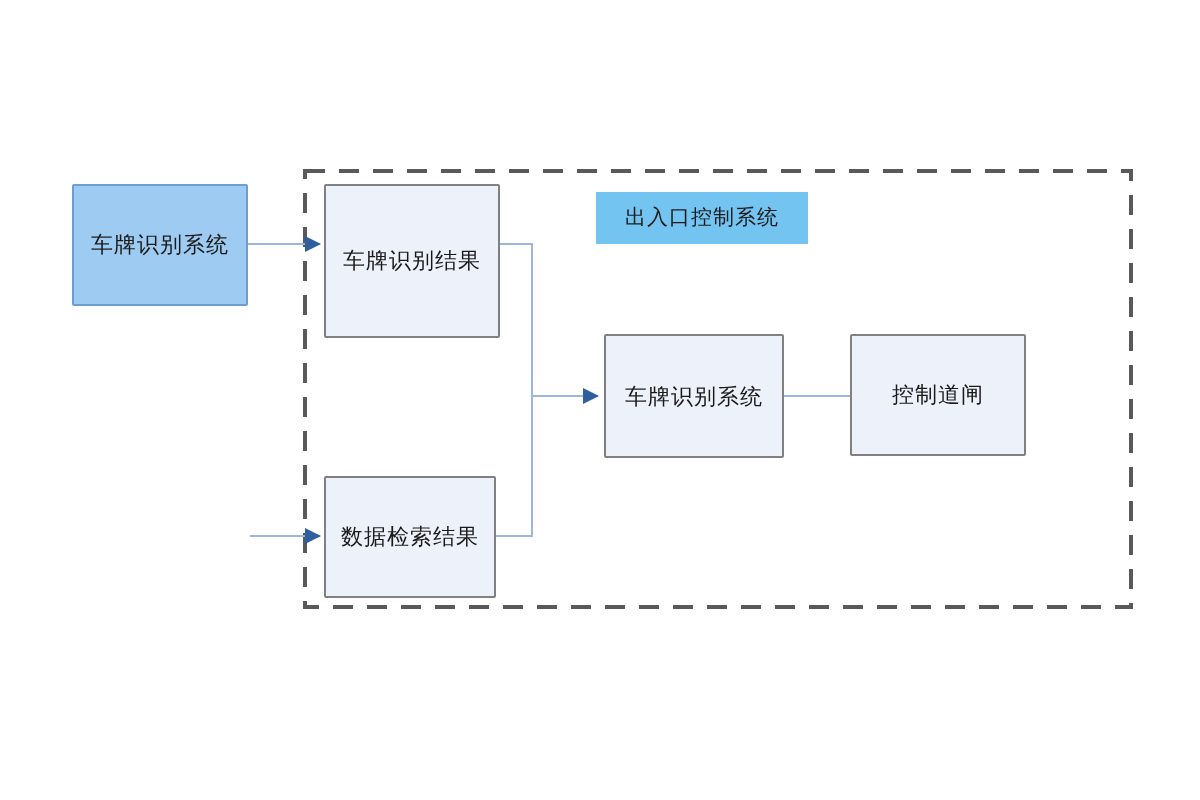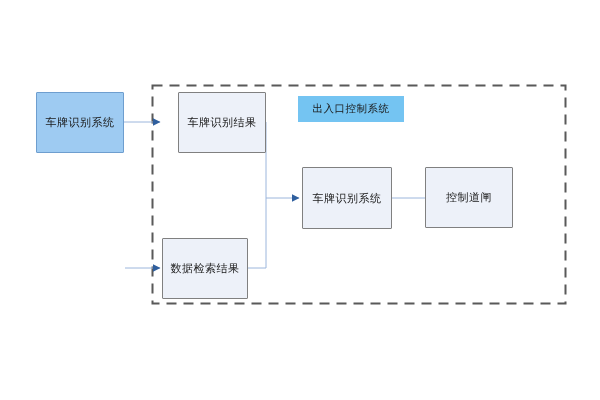--- a/index.html
+++ b/index.html
@@ -48,21 +48,21 @@
   }
   .boundary {
     position: absolute;
     left: 152px;
     top: 85px;
     width: 414px;
     height: 219px;
   }
   #ext-plate   { left: 36px;  top: 92px;  width: 88px; height: 61px; }
   #ext-info    { left: 36px;  top: 238px; width: 89px; height: 62px; }
-  #in-plate    { left: 162px; top: 92px;  width: 88px; height: 61px; margin-left: 16px; }
+  #in-plate    { left: 162px; top: 92px;  width: 88px; height: 77px; }
   #in-data     { left: 162px; top: 238px; width: 86px; height: 61px; }
   #in-match    { left: 302px; top: 167px; width: 90px; height: 62px; }
   #in-gate     { left: 425px; top: 167px; width: 88px; height: 61px; }
   #sys-label   { left: 298px; top: 96px;  width: 106px; height: 26px; }
   svg.overlay {
     position: absolute;
     left: 0; top: 0;
     width: 600px; height: 400px;
     pointer-events: none;
   }

